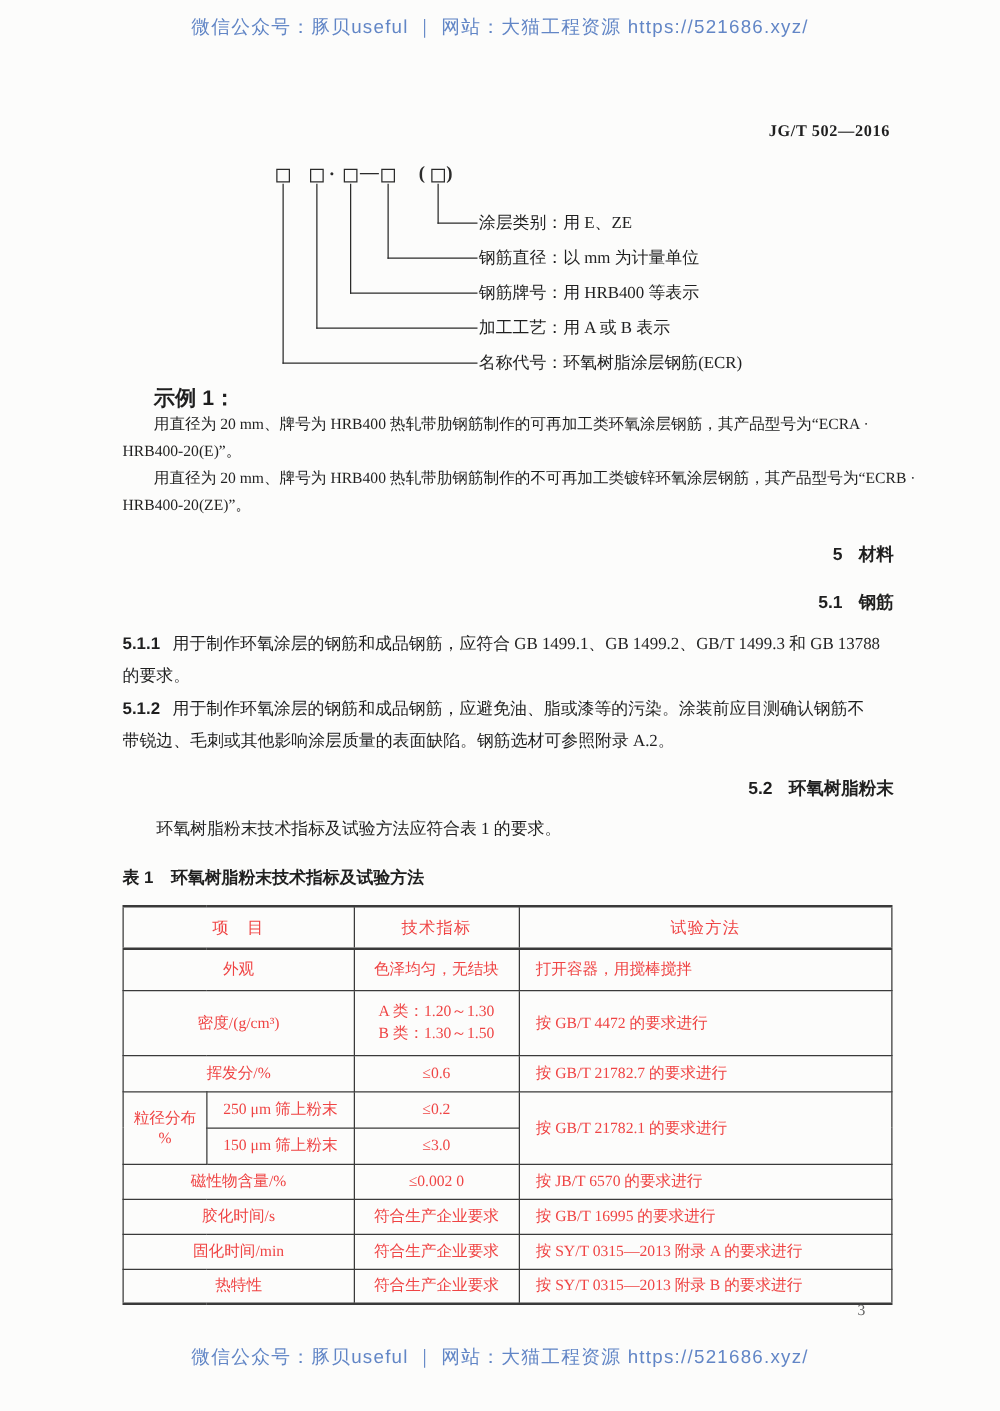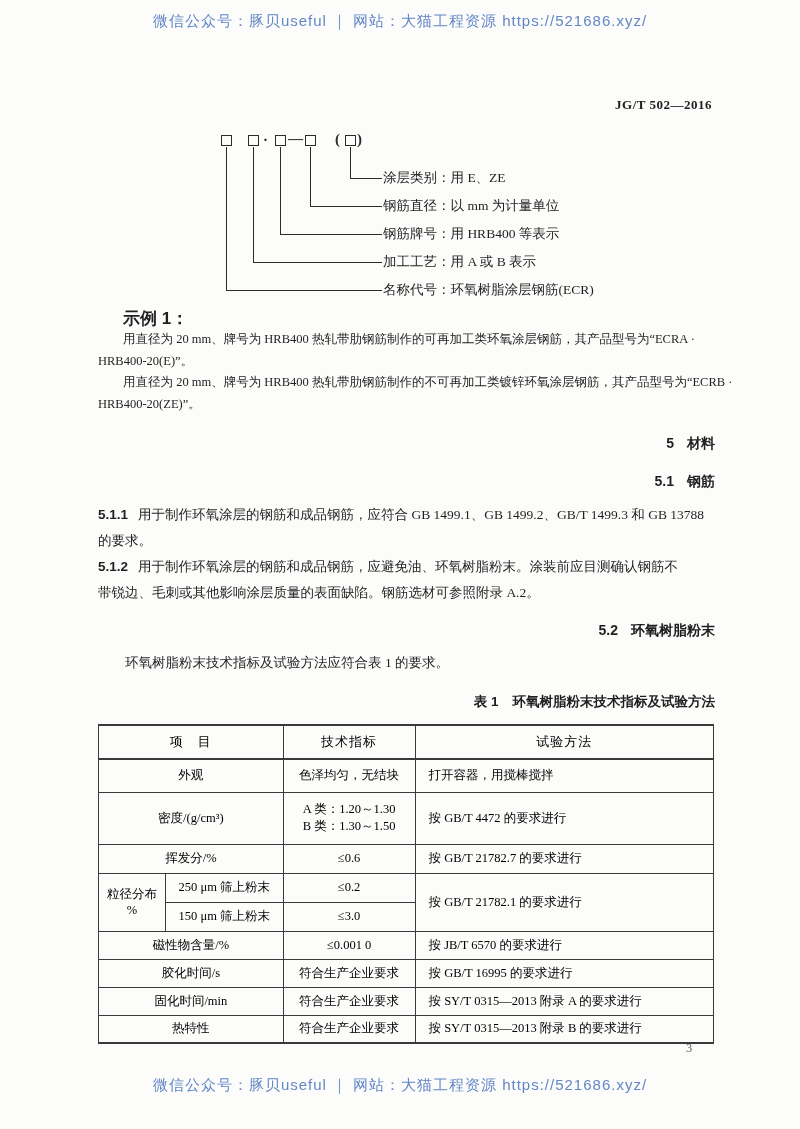--- a/index.html
+++ b/index.html
@@ -55,34 +55,34 @@
   .h52 { margin-top:13px !important; }
   .hnum { margin-right:13px; }
   .body-line { font-size:13.5px; line-height:26px; white-space:nowrap; }
   .p511 { margin-top:10px !important; }
   .clause-num {
     font-family:"Liberation Sans","DejaVu Sans",sans-serif;
     font-weight:bold; margin-right:10px;
   }
   .p52 { margin-top:9px !important; padding-left:27px; font-size:13.5px; line-height:26px; }
   .tbl-title {
-    margin-top:15px !important; text-align:right;
+    margin-top:15px !important; text-align:left;
     font-family:"Liberation Sans","DejaVu Sans",sans-serif;
     font-weight:bold; font-size:13.5px; line-height:22px;
   }
   .tbl-title .prefix { margin-right:14px; }
   
   table.spec {
     margin-top:11px; border-collapse:collapse; width:616px;
     border:1.5px solid #3a3a3a; border-top:2.5px solid #3a3a3a;
     border-bottom:2.5px solid #3a3a3a;
   }
   table.spec td {
     border:1px solid #3a3a3a; text-align:center;
-    font-size:12.5px; padding:3px 4px; color:#000000;
+    font-size:12.5px; padding:3px 4px; color:#ef4444;
   }
   table.spec tr.hdr td {
     border-bottom:2px solid #3a3a3a;
     font-family:"Liberation Sans","DejaVu Sans",sans-serif;
     font-size:13px; letter-spacing:1px;
   }
   table.spec td.c-left { text-align:left; padding-left:13px; }
   .pagenum {
     position:absolute; left:686px; top:1041px;
     font-size:12.5px; color:#5d5d5d;
@@ -130,21 +130,21 @@
     <p class="ex-line first">用直径为 20 mm、牌号为 HRB400 热轧带肋钢筋制作的不可再加工类镀锌环氧涂层钢筋，其产品型号为“ECRB ·</p>
     <p class="ex-line">HRB400-20(ZE)”。</p>
 
     <p class="heading h5"><span class="hnum">5</span><span>材料</span></p>
 
     <p class="heading h51"><span class="hnum">5.1</span><span>钢筋</span></p>
 
     <p class="body-line p511"><span class="clause-num">5.1.1</span><span>用于制作环氧涂层的钢筋和成品钢筋，应符合 GB 1499.1、GB 1499.2、GB/T 1499.3 和 GB 13788</span></p>
     <p class="body-line">的要求。</p>
 
-    <p class="body-line"><span class="clause-num">5.1.2</span><span>用于制作环氧涂层的钢筋和成品钢筋，应避免油、环氧树脂粉末。涂装前应目测确认钢筋不</span></p>
+    <p class="body-line"><span class="clause-num">5.1.2</span><span>用于制作环氧涂层的钢筋和成品钢筋，应避免油、脂或漆等的污染。涂装前应目测确认钢筋不</span></p>
     <p class="body-line">带锐边、毛刺或其他影响涂层质量的表面缺陷。钢筋选材可参照附录 A.2。</p>
 
     <p class="heading h52"><span class="hnum">5.2</span><span>环氧树脂粉末</span></p>
 
     <p class="p52">环氧树脂粉末技术指标及试验方法应符合表 1 的要求。</p>
 
     <p class="tbl-title"><span class="prefix">表 1</span><span>环氧树脂粉末技术指标及试验方法</span></p>
 
     <table class="spec">
       <colgroup>
@@ -185,21 +185,21 @@
         <td>250 μm 筛上粉末</td>
         <td>≤0.2</td>
         <td rowspan="2" class="c-left">按 GB/T 21782.1 的要求进行</td>
       </tr>
       <tr style="height:29px;">
         <td>150 μm 筛上粉末</td>
         <td>≤3.0</td>
       </tr>
       <tr style="height:28px;">
         <td colspan="2">磁性物含量/%</td>
-        <td>≤0.001 0</td>
+        <td>≤0.002 0</td>
         <td class="c-left">按 JB/T 6570 的要求进行</td>
       </tr>
       <tr style="height:28px;">
         <td colspan="2">胶化时间/s</td>
         <td>符合生产企业要求</td>
         <td class="c-left">按 GB/T 16995 的要求进行</td>
       </tr>
       <tr style="height:28px;">
         <td colspan="2">固化时间/min</td>
         <td>符合生产企业要求</td>

